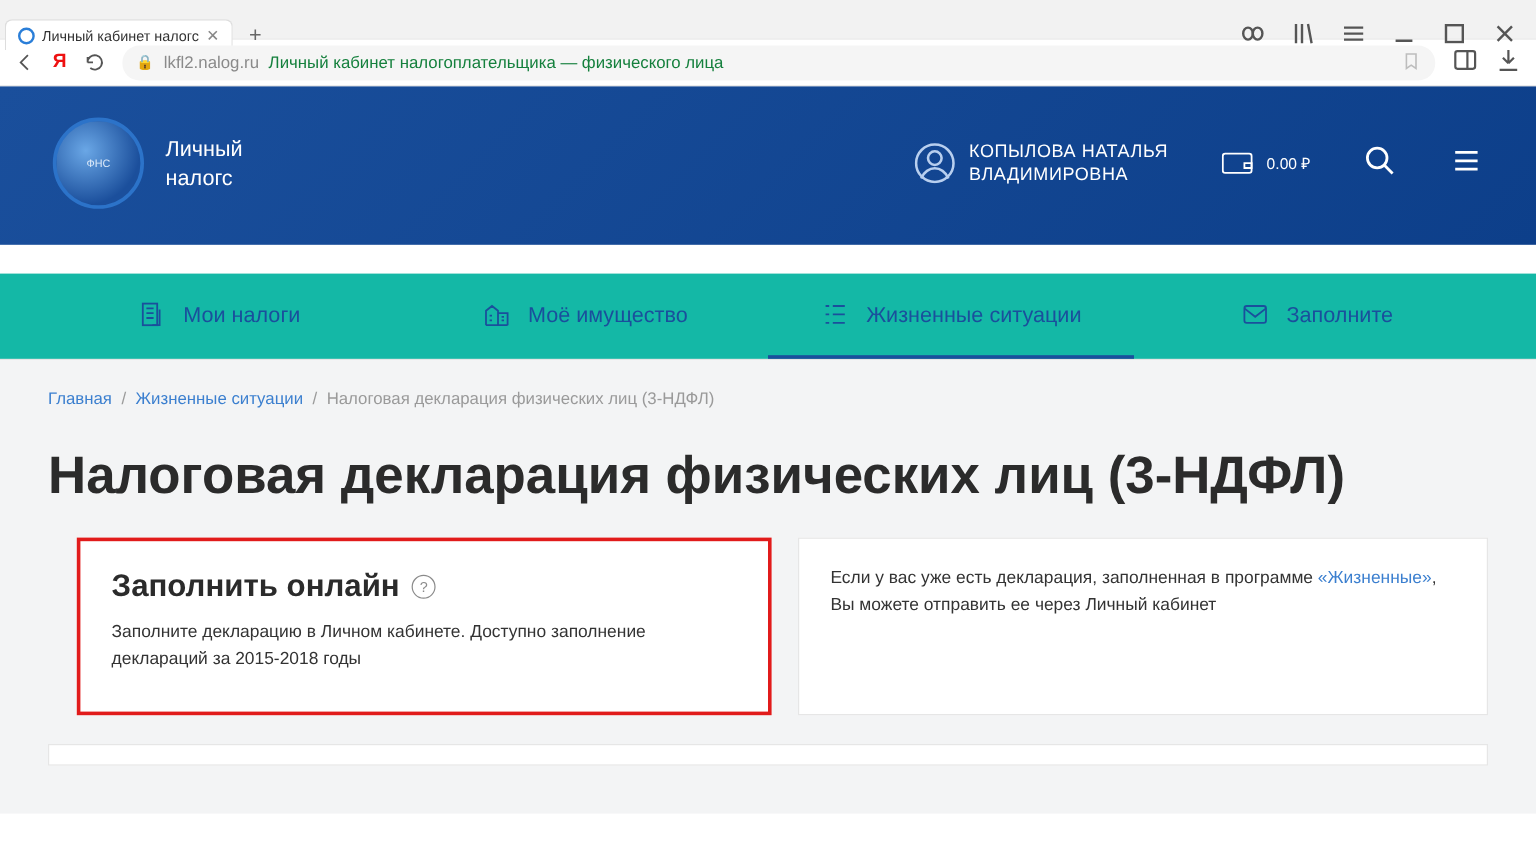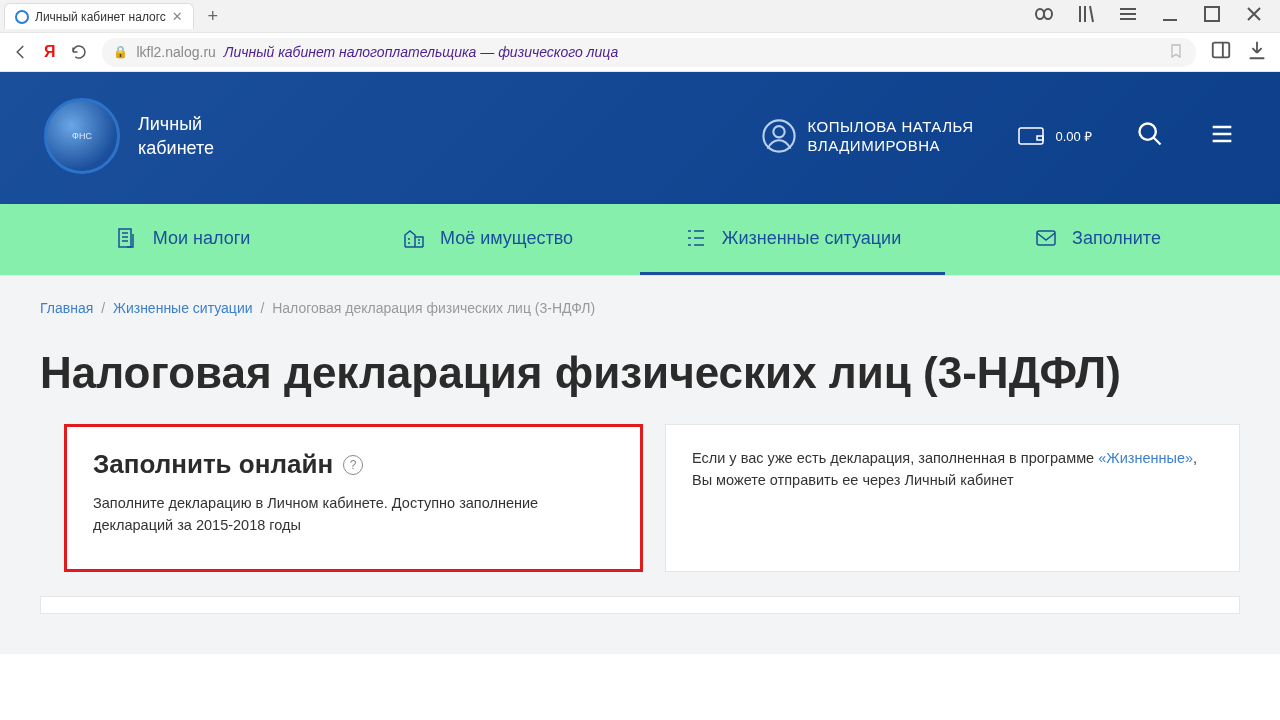--- a/index.html
+++ b/index.html
@@ -1,52 +1,52 @@
 <!DOCTYPE html>
 <html><head>
 <meta charset="utf-8">
 <style>
 * { box-sizing: border-box; margin: 0; padding: 0; }
 body { font-family: Arial, Helvetica, sans-serif; width: 1280px; height: 720px; overflow: hidden; background: #fff; }
 
 
 .chrome { background: #f2f2f2; }
-.tab-strip { display: flex; align-items: center; height: 32px; padding: 0 4px; }
+.tab-strip { display: flex; align-items: flex-start; height: 32px; padding: 16px 4px; }
 .tab { display: flex; align-items: center; gap: 6px; background: #fff; border: 1px solid #ddd; border-bottom: 0; border-radius: 6px 6px 0 0; padding: 5px 10px; font-size: 12px; color: #333; }
 .tab .fav { width: 14px; height: 14px; border: 2px solid #2a7ed8; border-radius: 50%; }
 .tab .close { color: #888; font-size: 13px; }
 .newtab { width: 26px; height: 26px; display: flex; align-items: center; justify-content: center; color: #666; font-size: 18px; margin-left: 6px; }
 .win-ctrl { margin-left: auto; display: flex; gap: 18px; padding-right: 10px; color: #555; }
 .win-ctrl span svg { width: 24px; height: 24px; }
 
 .addr-bar { display: flex; align-items: center; gap: 14px; height: 40px; padding: 4px 12px; background: #fff; border-top: 1px solid #e6e6e6; border-bottom: 1px solid #e6e6e6; }
 .addr-bar .ico { color: #555; display: flex; align-items: center; }
 .addr { flex: 1; display: flex; align-items: center; gap: 8px; background: #f5f5f5; border-radius: 14px; padding: 5px 12px; font-size: 14px; color: #333; }
 .addr .lock { color: #8a8a8a; font-size: 12px; }
 .addr .host { color: #8a8a8a; }
-.addr .rest { color: #4c1d95; font-style: italic; }
+.addr .rest { color: #15803d; }
 .addr .bm { margin-left: auto; color: #bdbdbd; }
 .right-tools { display: flex; gap: 14px; color: #555; }
 .right-tools svg { width: 22px; height: 22px; }
 
 
 .site-header { background: linear-gradient(135deg, #1a4f9c 0%, #0d3f8a 100%); color: #fff; padding: 26px 44px 30px; display: flex; align-items: center; }
 .logo { display: flex; align-items: center; gap: 18px; }
 .emblem { width: 76px; height: 76px; border-radius: 50%; background: radial-gradient(circle at 35% 35%, #6aa7e6 0%, #1b4f9c 70%); border: 3px solid #2c73c9; display: flex; align-items: center; justify-content: center; color: #dce9f8; font-size: 9px; text-align: center; }
 .site-title { font-size: 18px; line-height: 1.35; font-weight: 400; }
 .user-block { margin-left: auto; display: flex; align-items: center; gap: 44px; }
 .user { display: flex; align-items: center; gap: 12px; }
 .user svg { width: 34px; height: 34px; stroke: #b8cfef; }
 .user .name { font-size: 15px; line-height: 1.3; letter-spacing: .5px; }
 .wallet { display: flex; align-items: center; gap: 10px; font-size: 13px; }
 .wallet svg { width: 28px; height: 22px; stroke: #fff; fill: none; }
 .hdr-ico svg { width: 28px; height: 28px; stroke: #fff; fill: none; }
 
 
-.nav { background: #86efac; display: flex; border-bottom: 1px solid #e6e6e6; padding: 0 30px; box-shadow: 0 1px 3px rgba(0,0,0,.04); }
+.nav { background: #14b8a6; display: flex; border-bottom: 1px solid #e6e6e6; padding: 0 30px; box-shadow: 0 1px 3px rgba(0,0,0,.04); margin-top: 24px; }
 .nav .tabitem { flex: 1; display: flex; align-items: center; justify-content: center; gap: 14px; padding: 22px 10px; font-size: 18px; color: #1a4f9c; border-bottom: 3px solid transparent; }
 .nav .tabitem.active { border-bottom-color: #1a4f9c; }
 .nav .ticon { width: 24px; height: 24px; stroke: #1a4f9c; fill: none; }
 
 
 .content { background: #f3f4f5; padding: 24px 40px 40px; }
 .breadcrumbs { font-size: 14px; color: #9a9a9a; margin-bottom: 32px; }
 .breadcrumbs a { color: #3b7fcf; text-decoration: none; }
 .breadcrumbs .sep { color: #9a9a9a; margin: 0 4px; }
 .page-title { font-family: "Arial Narrow", Arial, sans-serif; font-stretch: condensed; font-size: 44px; font-weight: 700; color: #2b2b2b; margin-bottom: 26px; }
@@ -125,21 +125,21 @@
           </svg></span>
     </div>
   </div>
 </div>
 
 <div class="site-header">
   <div class="logo">
     <div class="emblem">ФНС</div>
     <div class="site-title">
       <div>Личный</div>
-      <div>кабинете</div>
+      <div>налогс</div>
     </div>
   </div>
   <div class="user-block">
     <div class="user">
       <svg viewBox="0 0 24 24" fill="none" stroke-width="1.5">
           <circle cx="12" cy="12" r="11"></circle>
           <circle cx="12" cy="9" r="4"></circle>
           <path d="M4 21c1.5-4 5-6 8-6s6.5 2 8 6"></path>
         </svg>
       <div class="name">

